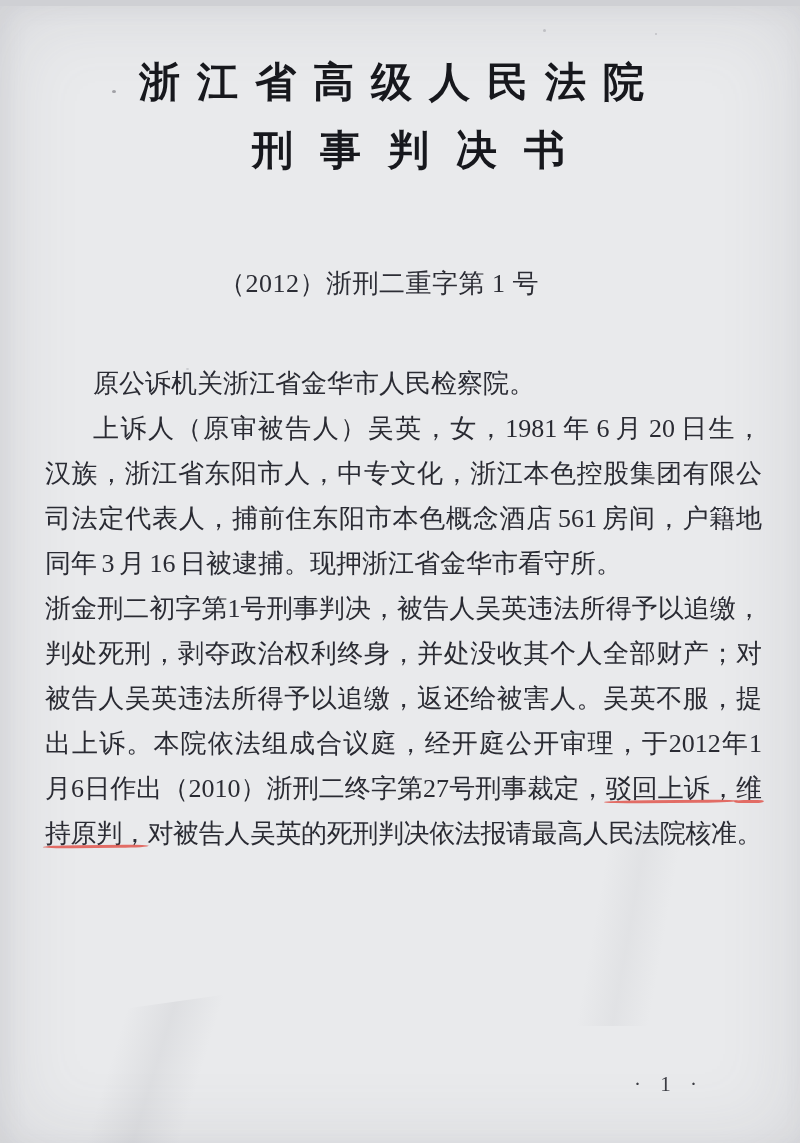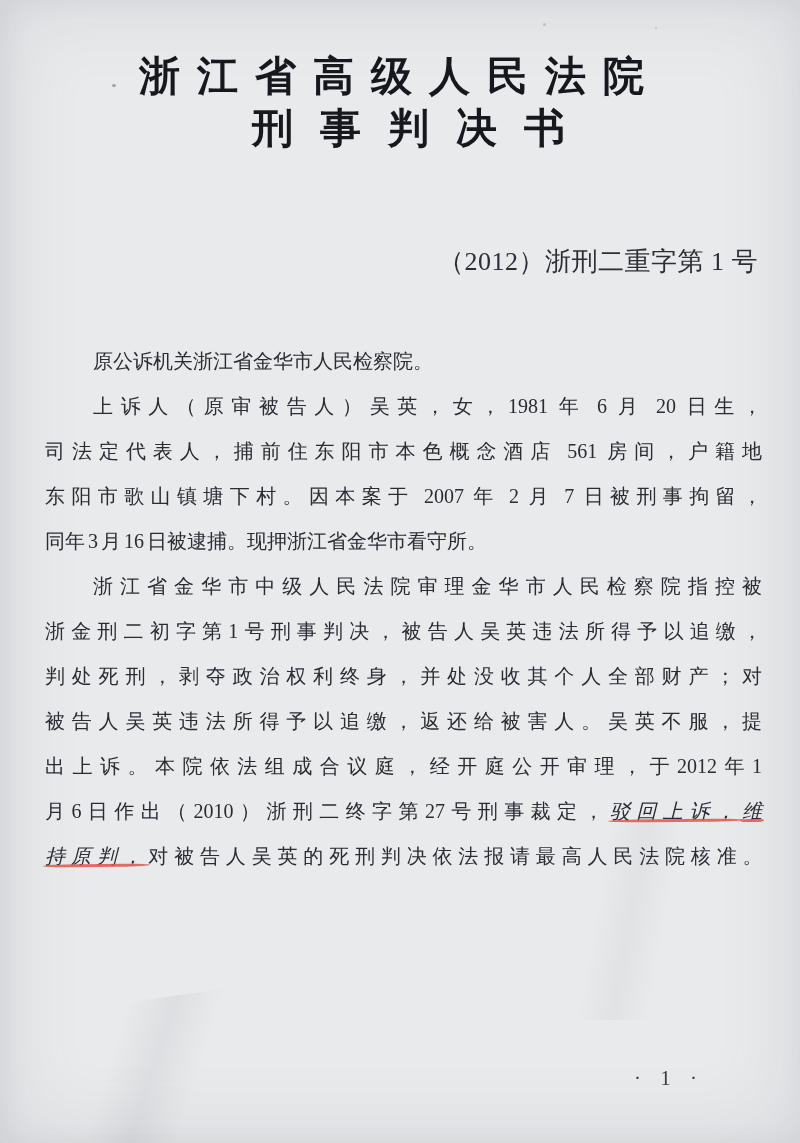--- a/index.html
+++ b/index.html
@@ -34,50 +34,50 @@
   .speck-4 { left:186px; top:362px; width:3px; height:2px; opacity:.4; }
 
   .title {
     text-align:center;
     font-weight:700;
     color:#17181d;
     font-size:41px;
     line-height:48px;
     white-space:nowrap;
   }
-  .title-1 { padding-top:52px; letter-spacing:17px; }
-  .title-2 { margin-top:4px;  letter-spacing:27px;padding-left:44px; }
+  .title-1 { padding-top:52px; letter-spacing:17px;margin-top:6px; }
+  .title-2 { margin-top:20px;  letter-spacing:27px;padding-left:44px; }
 
   .case-no {
     margin-top:92px;
-    text-align:right;
+    text-align:center;
     padding-right:42px;
     font-size:26px;
     letter-spacing:.5px;
     color:#2c2d35;
   }
 
   .body-text {
     margin-top:60px;
     padding:0 38px 0 45px;
-    font-size:20px;
+    font-size:26px;
     color:var(--ink,#2a2b33);
     word-spacing:-2px;
   }
   .bline {
     line-height:45px;
     height:45px;
     text-align:justify;
     white-space:normal;
   }
   .bline.fill   { text-align-last:justify; }
   .bline.indent { text-indent:48px; }
   .bline.tight  { letter-spacing:-.5px; }
 
-  .ul-red { position:relative;font-style:italic; }
+  .ul-red { position:relative; }
   .ul-red::after {
     content:"";
     position:absolute; left:-2px; right:-2px; bottom:0px;
     height:3px;
     background:var(--red-underline,#e0564e);
     border-radius:60% 40% 50% 50% / 100% 80% 100% 80%;
     transform:rotate(-.5deg);
     opacity:.85;
   }
 
@@ -102,24 +102,23 @@
   <div class="speck speck-4"></div>
 
   <div class="title title-1">浙江省高级人民法院</div>
   <div class="title title-2">刑事判决书</div>
 
   <div class="case-no">（2012）浙刑二重字第 1 号</div>
 
   <div class="body-text">
     <div class="bline indent">原公诉机关浙江省金华市人民检察院。</div>
     <div class="bline indent fill">上诉人（原审被告人）吴英，女，1981 年 6 月 20 日生，</div>
+    <div class="bline fill">汉族，浙江省东阳市人，中专文化，浙江本色控股集团有限公</div>
     <div class="bline fill">司法定代表人，捕前住东阳市本色概念酒店 561 房间，户籍地</div>
-    <div class="bline fill">东阳市歌山镇塘下村。因本案于 2007 年 2 月 7 日被刑事拘留，</div>
     <div class="bline">同年 3 月 16 日被逮捕。现押浙江省金华市看守所。</div>
-    <div class="bline indent fill">浙江省金华市中级人民法院审理金华市人民检察院指控被</div>
     <div class="bline fill">浙金刑二初字第1号刑事判决，被告人吴英违法所得予以追缴，</div>
     <div class="bline fill">判处死刑，剥夺政治权利终身，并处没收其个人全部财产；对</div>
     <div class="bline fill">被告人吴英违法所得予以追缴，返还给被害人。吴英不服，提</div>
     <div class="bline fill">出上诉。本院依法组成合议庭，经开庭公开审理，于2012年1</div>
     <div class="bline fill">
       <span>月6日作出（2010）浙刑二终字第27号刑事裁定，</span><span class="ul-red">驳回上诉，</span><span class="ul-red">维</span>
     </div>
     <div class="bline fill tight">
       <span class="ul-red">持原判，</span><span>对被告人吴英的死刑判决依法报请最高人民法院核准。</span>
     </div>

